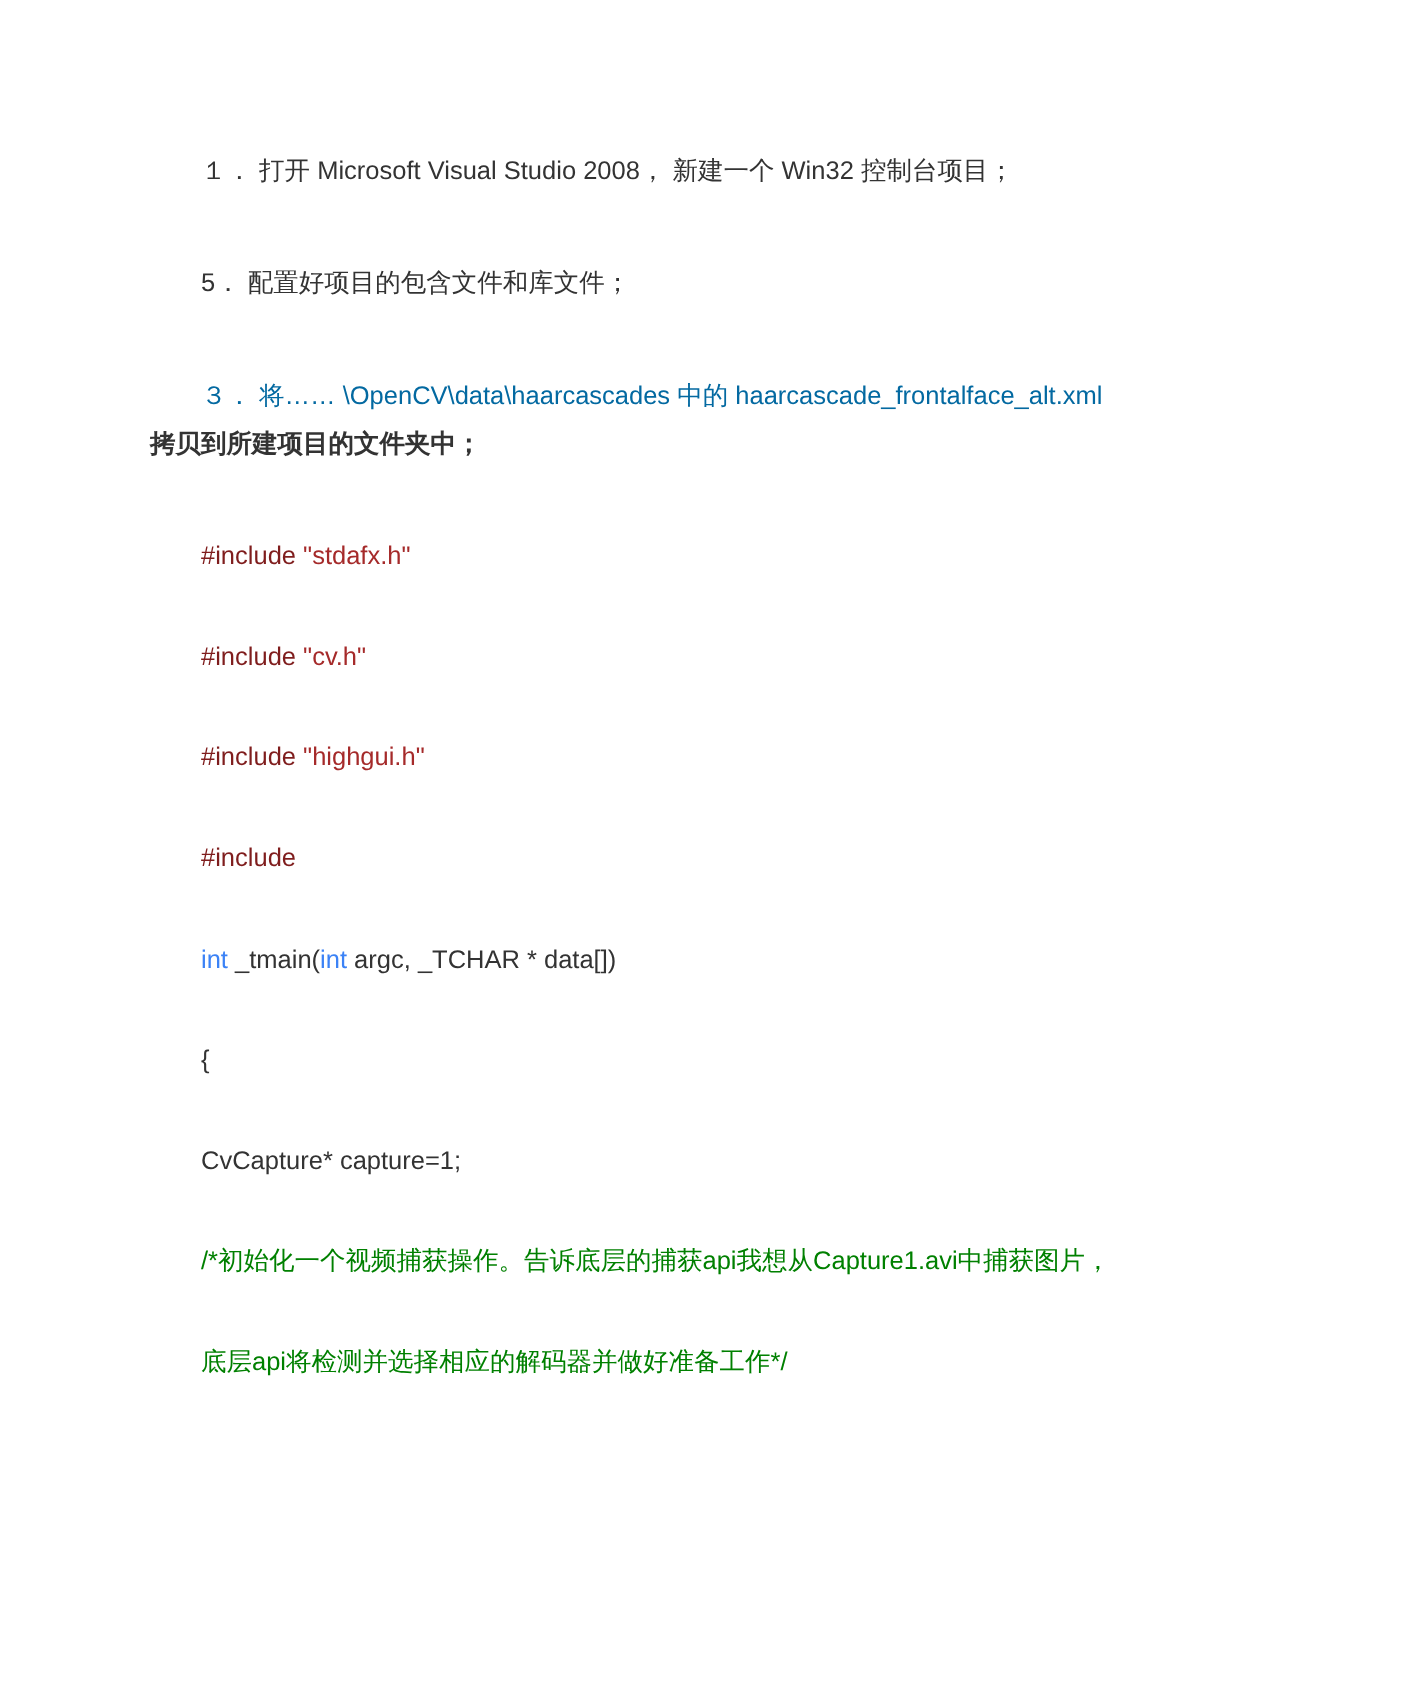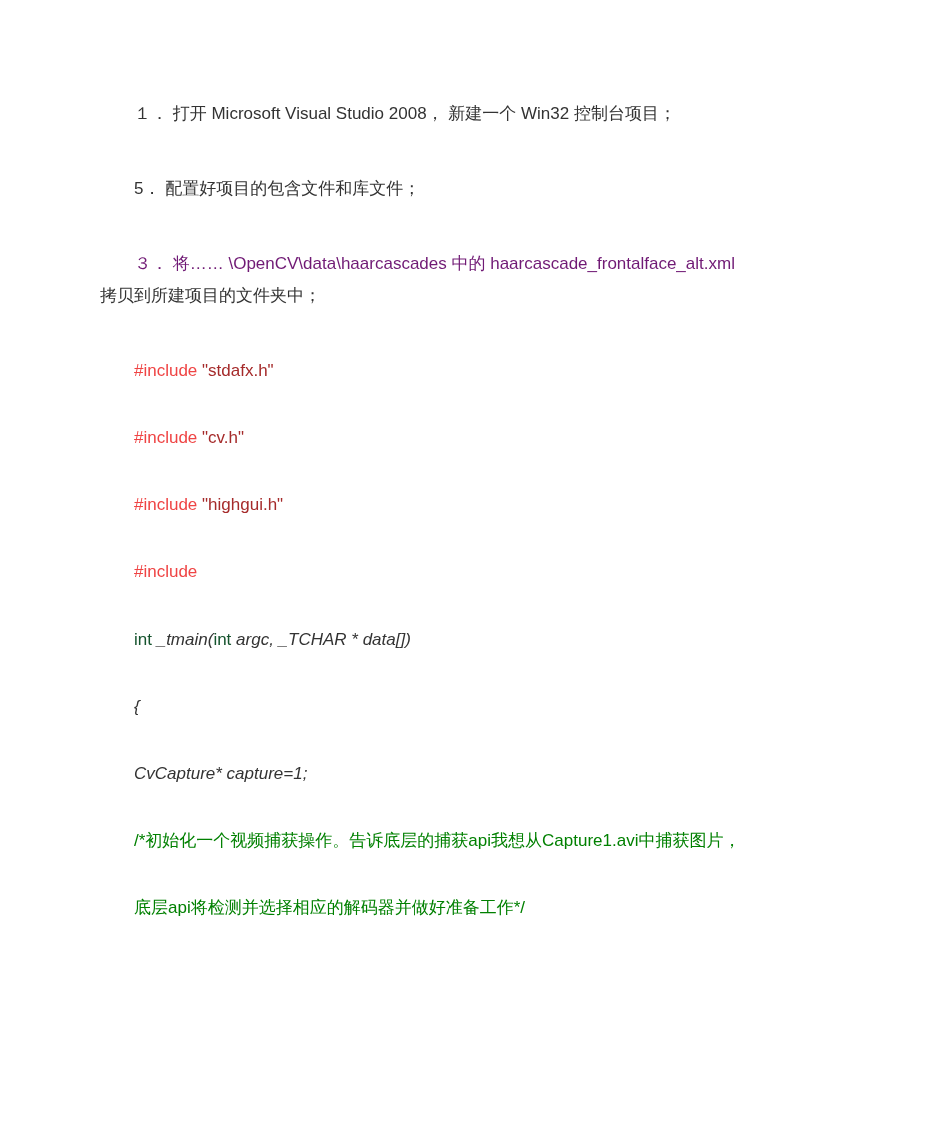--- a/index.html
+++ b/index.html
@@ -20,37 +20,38 @@
     .step {
       margin-top: 0;
       margin-bottom: 48px;
       text-indent: 2em;
       color: #333;
     }
     .step-nowrap {
       margin-top: 0;
       margin-bottom: 0;
       text-indent: 2em;
-      color: #701a75;
+      color: #0369a1;
     }
     .continuation {
       margin-top: 4px;
       margin-bottom: 48px;
       text-indent: 0;
       color: #333;
+      font-weight: bold;
     }
     .code-line {
       margin: 0 0 40px 0;
       text-indent: 2em;
       font-family: "Microsoft YaHei", Arial, sans-serif;
     }
-    .kw   { color: #ef4444; }
+    .kw   { color: #7f1d1d; }
     .str  { color: #a52a2a; }
-    .type { color: #14532d; }
-    .id   { color: #333; font-style: italic; }
+    .type { color: #3b82f6; }
+    .id   { color: #333; }
     .comment { color: #008000; text-align: right; }
   </style>
 </head>
 <body>
 
 <div class="page">
 
   <p class="step">１．  打开 Microsoft  Visual  Studio  2008， 新建一个 Win32 控制台项目；</p>
 
   <p class="step">5．  配置好项目的包含文件和库文件；</p>

